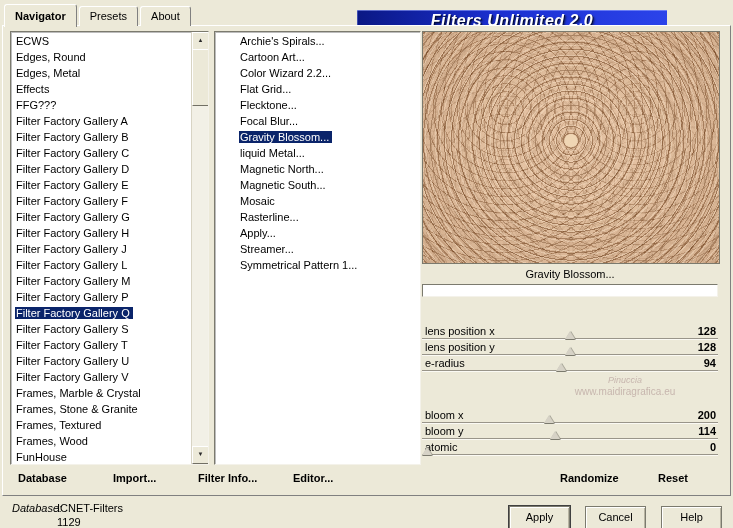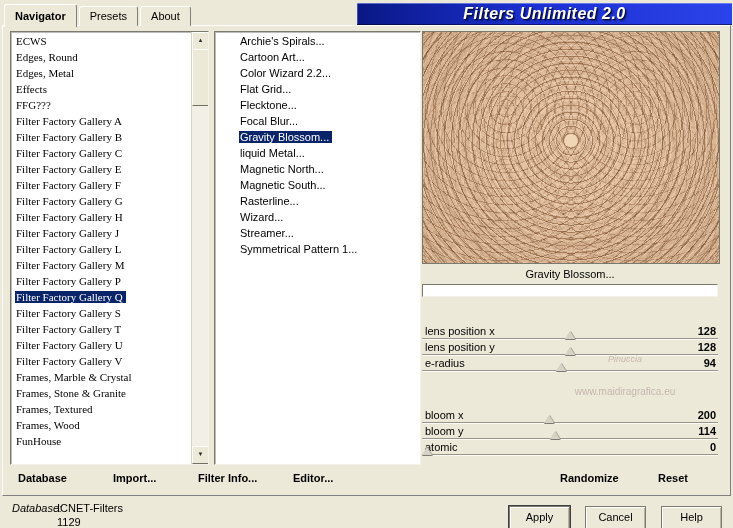--- a/index.html
+++ b/index.html
@@ -14,21 +14,21 @@
   .tabs{position:absolute;left:4px;top:2px;height:24px;display:flex;align-items:flex-end;z-index:3;}
   .tab{
     height:19px;line-height:19px;padding:0 10px;margin-right:2px;
     background:#ece9d8;border:1px solid #808080;border-bottom:none;
     border-top-color:#fff;border-left-color:#fff;border-radius:3px 3px 0 0;
     cursor:default;white-space:nowrap;
   }
   .tab.active{height:22px;line-height:22px;font-weight:bold;margin-bottom:-1px;z-index:4;}
   
   .banner{
-    position:absolute;left:357px;top:3px;width:375px;height:22px;
+    position:absolute;left:357px;top:10px;width:310px;height:22px;
     background:linear-gradient(90deg,#0a1884 0%,#1b2fd0 45%,#2b43ea 100%);
     box-shadow:inset 0 1px 0 rgba(160,175,255,.55), inset 0 -1px 0 rgba(0,0,20,.55), inset 1px 0 0 rgba(160,175,255,.35);
     color:#fff;font-weight:bold;font-style:italic;font-size:16px;letter-spacing:.5px;
     text-align:center;line-height:21px;
     text-shadow:1px 1px 0 #000a3c, 2px 2px 2px rgba(0,0,0,.5);
   }
   
   .page{
     position:absolute;left:2px;top:25px;width:727px;height:469px;
     background:#ece9d8;
@@ -36,21 +36,21 @@
   }
   
   .listbox{
     position:absolute;background:#fff;
     border:1px solid;border-color:#7b7a6e #f4f2ea #f4f2ea #7b7a6e;
     box-shadow:inset 1px 1px 0 rgba(64,64,64,.35);
     overflow:hidden;
   }
   #category-list{left:10px;top:31px;width:197px;height:432px;}
   #filter-list{left:214px;top:31px;width:205px;height:432px;}
-  #category-list .items{position:absolute;left:0;top:1px;right:16px;bottom:0;overflow:hidden;font-family:Liberation Serif, serif;}
+  #category-list .items{position:absolute;left:0;top:1px;right:16px;bottom:0;overflow:hidden;}
   #filter-list .items{position:absolute;left:0;top:1px;right:0;bottom:0;overflow:hidden;}
   .li{height:16px;line-height:16px;white-space:nowrap;overflow:hidden;cursor:default;}
   #category-list .li{padding-left:4px;}
   #filter-list .li{padding-left:24px;}
   .lt{padding:0 3px 0 1px;}
   .lt.sel{background:#0a246a;color:#fff;}
   
   .sb{position:absolute;top:0;right:0;bottom:0;width:16px;background:#f2f0e6;border-left:1px solid #d8d4c4;}
   .sb-btn{
     position:absolute;left:0;width:15px;height:16px;background:#ece9d8;
@@ -100,21 +100,21 @@
   .pvalue{position:absolute;right:2px;top:1px;font-weight:bold;}
   .ptrack{position:absolute;left:0;right:0;bottom:0;height:0;border-top:1px solid #99958a;border-bottom:1px solid #fbfaf4;}
   .pthumb{
     position:absolute;bottom:1px;width:0;height:0;
     border-left:5px solid transparent;border-right:5px solid transparent;
     border-bottom:8px solid #d6d2c6;
     filter:drop-shadow(0 1px 0 #7b7a6e) drop-shadow(1px 0 0 rgba(123,122,110,.6));
   }
   
   .watermark{position:absolute;left:540px;width:170px;text-align:center;color:#c7b6ae;cursor:default;}
-  .wm1{top:354px;font-size:9px;font-style:italic;}
+  .wm1{top:375px;font-size:9px;font-style:italic;}
   .wm2{top:386px;font-size:10px;}
   
   .act{position:absolute;top:470px;height:16px;line-height:16px;font-weight:bold;cursor:default;white-space:nowrap;}
   #act-database{left:18px;}
   #act-import{left:113px;}
   #act-filterinfo{left:198px;}
   #act-editor{left:293px;}
   #act-randomize{left:560px;}
   #act-reset{left:658px;}
   
@@ -150,20 +150,21 @@
 <div class="listbox" id="category-list">
   <div class="items">
       <div class="li"><span class="lt">ECWS</span></div>
       <div class="li"><span class="lt">Edges, Round</span></div>
       <div class="li"><span class="lt">Edges, Metal</span></div>
       <div class="li"><span class="lt">Effects</span></div>
       <div class="li"><span class="lt">FFG???</span></div>
       <div class="li"><span class="lt">Filter Factory Gallery A</span></div>
       <div class="li"><span class="lt">Filter Factory Gallery B</span></div>
       <div class="li"><span class="lt">Filter Factory Gallery C</span></div>
+      <div class="li"><span class="lt">Filter Factory Gallery D</span></div>
       <div class="li"><span class="lt">Filter Factory Gallery E</span></div>
       <div class="li"><span class="lt">Filter Factory Gallery F</span></div>
       <div class="li"><span class="lt">Filter Factory Gallery G</span></div>
       <div class="li"><span class="lt">Filter Factory Gallery H</span></div>
       <div class="li"><span class="lt">Filter Factory Gallery J</span></div>
       <div class="li"><span class="lt">Filter Factory Gallery L</span></div>
       <div class="li"><span class="lt">Filter Factory Gallery M</span></div>
       <div class="li"><span class="lt">Filter Factory Gallery P</span></div>
       <div class="li"><span class="lt sel">Filter Factory Gallery Q</span></div>
       <div class="li"><span class="lt">Filter Factory Gallery S</span></div>
@@ -188,22 +189,23 @@
       <div class="li"><span class="lt">Archie's Spirals...</span></div>
       <div class="li"><span class="lt">Cartoon Art...</span></div>
       <div class="li"><span class="lt">Color Wizard 2.2...</span></div>
       <div class="li"><span class="lt">Flat Grid...</span></div>
       <div class="li"><span class="lt">Flecktone...</span></div>
       <div class="li"><span class="lt">Focal Blur...</span></div>
       <div class="li"><span class="lt sel">Gravity Blossom...</span></div>
       <div class="li"><span class="lt">liquid Metal...</span></div>
       <div class="li"><span class="lt">Magnetic North...</span></div>
       <div class="li"><span class="lt">Magnetic South...</span></div>
+      <div class="li"><span class="lt">Mosaic</span></div>
       <div class="li"><span class="lt">Rasterline...</span></div>
-      <div class="li"><span class="lt">Wizard...</span></div>
+      <div class="li"><span class="lt">Apply...</span></div>
       <div class="li"><span class="lt">Streamer...</span></div>
       <div class="li"><span class="lt">Symmetrical Pattern 1...</span></div>
     </div>
 </div>
 
 <div class="preview">
   <div class="preview-img"></div>
 </div>
 <div class="preview-title">Gravity Blossom...</div>
 <div class="progress">

